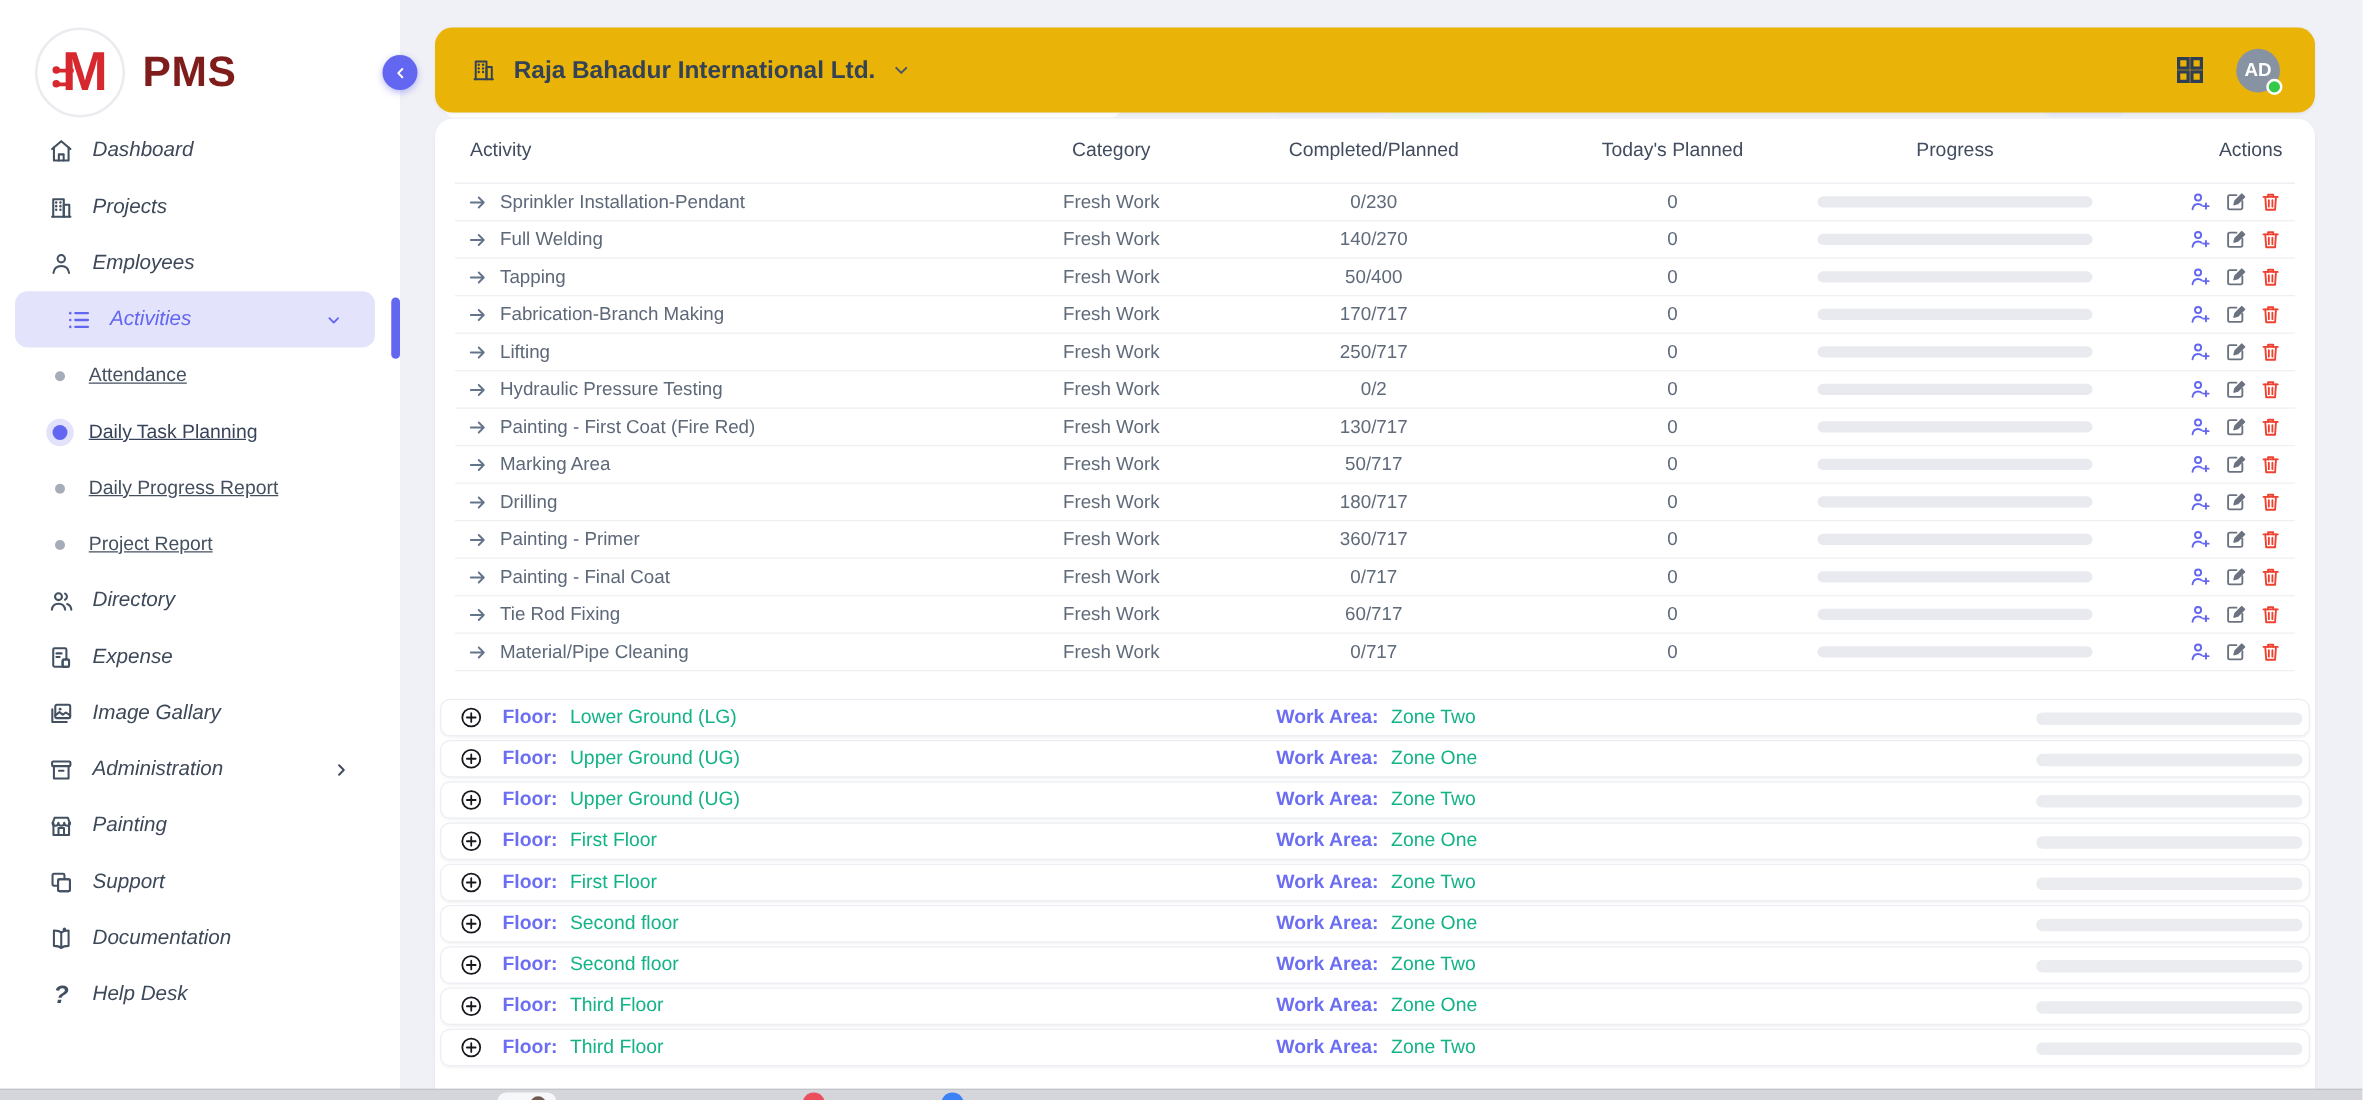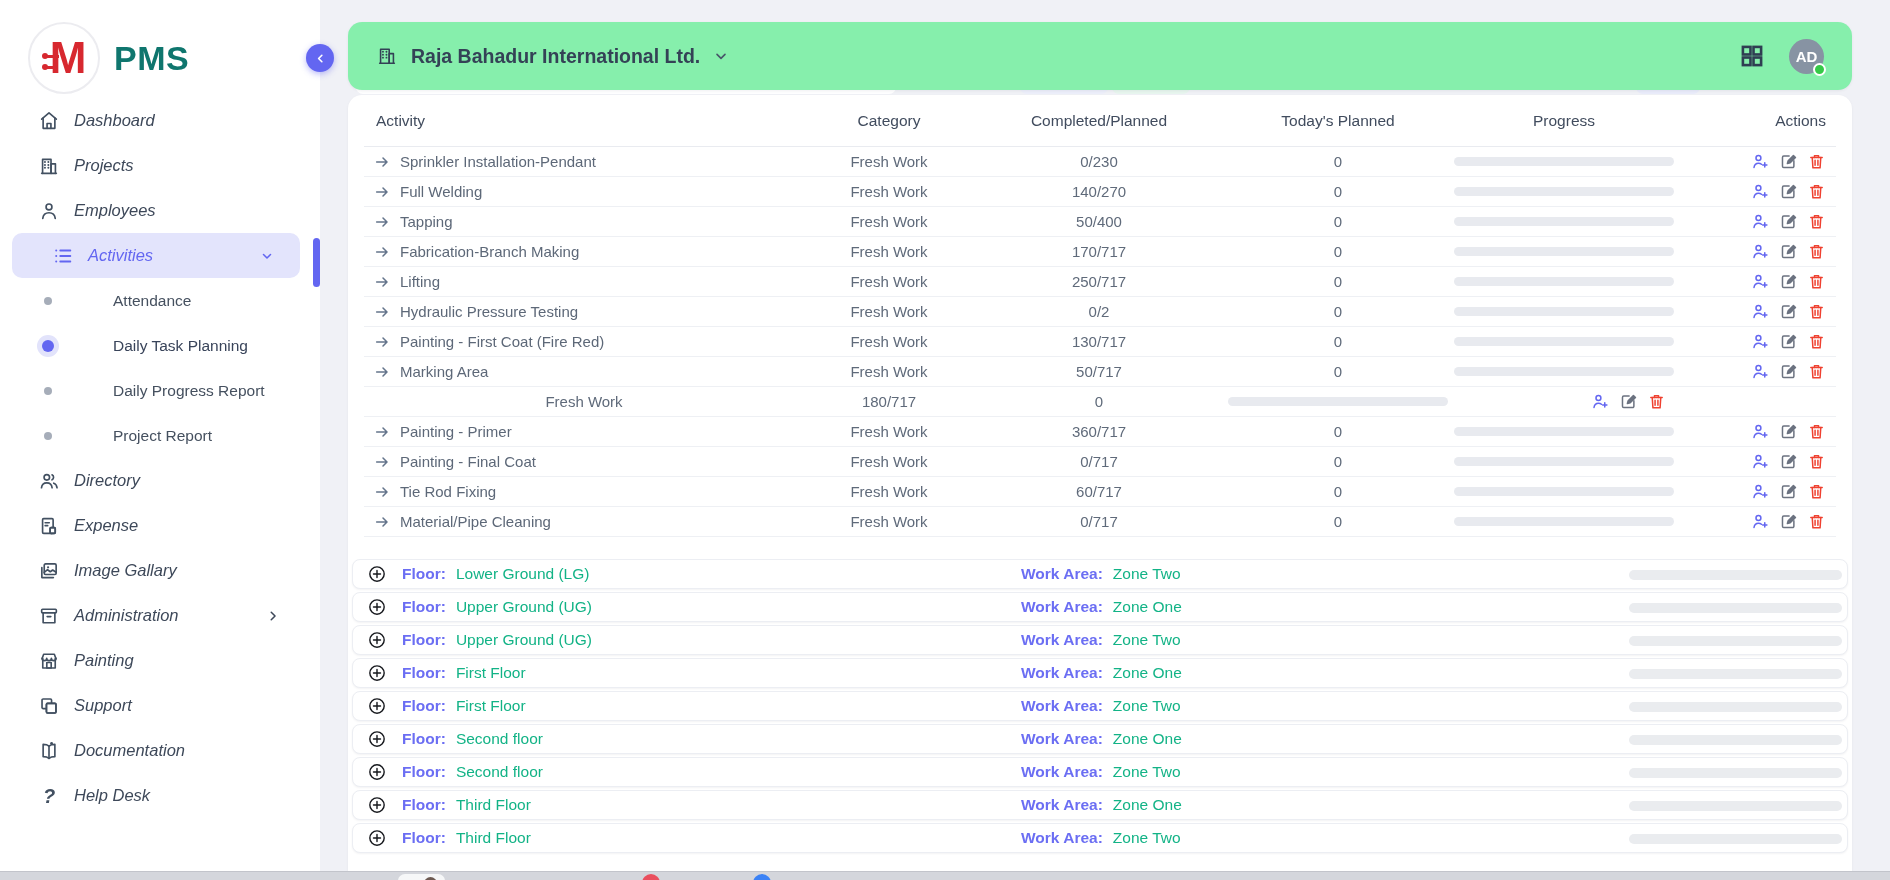--- a/index.html
+++ b/index.html
@@ -9,42 +9,42 @@
 
   
   .sidebar { position:absolute; left:0; top:0; width:320px; height:880px; background:#ffffff; z-index:5; }
   .logo-row { display:flex; align-items:center; gap:14px; padding:20px 0 0 28px; height:96px; }
   .logo-circle { width:72px; height:72px; border-radius:50%; background:#fff; border:2px solid #ececf0; display:flex; align-items:center; justify-content:center; position:relative; }
   .logo-m { color:#d7282f; font-size:44px; font-weight:800; letter-spacing:-2px; position:relative; left:3px; }
   .logo-dots { position:absolute; left:12px; top:24px; }
   .logo-dots span { display:block; width:6px; height:6px; border-radius:50%; background:#d7282f; margin:5px 0; }
   .logo-dots i { position:absolute; left:5px; top:7px; width:12px; height:2.5px; background:#d7282f; }
   .logo-dots i.b { top:18px; width:9px; }
-  .logo-text { font-size:34px; font-weight:700; color:#0f766e; letter-spacing:.5px; }
+  .logo-text { font-size:34px; font-weight:700; color:#7f1d1d; letter-spacing:.5px; }
 
   .menu { padding-top:2px; }
   .menu-item { height:45px; display:flex; align-items:center; gap:14px; padding-left:38px; position:relative; cursor:pointer; font-size:16.5px; font-weight:500; color:#3d4859;font-style:italic; }
   .menu-item .mi-icon { width:22px; height:22px; color:#425061; flex:0 0 22px; }
   .menu-item.active-parent { margin:0 20px 0 12px; border-radius:10px; background:#e3e4fc; color:#6366f1; padding-left:40px; }
   .menu-item.active-parent .mi-icon { color:#6366f1; }
   .chev-right { position:absolute; right:40px; }
   .chev-down-s { position:absolute; right:26px; }
   .active-edge { position:absolute; right:0; top:238px; width:7px; height:49px; background:#6366f1; border-radius:5px; }
 
   .sub-item { height:45px; display:flex; align-items:center; cursor:pointer; position:relative; font-size:15.5px; font-weight:500; color:#45505f; }
   .sub-dot { position:absolute; left:44px; width:8px; height:8px; border-radius:50%; background:#a6adb9; }
   .sub-item.active .sub-dot { width:12px; height:12px; left:42px; background:#6366f1; box-shadow:0 0 0 5px #e2e3fb; }
-  .sub-label { padding-left:113px; }
+  .sub-label { padding-left:71px;text-decoration:underline; }
   .sub-item.active .sub-label { color:#39445a; }
 
   
   .main { position:absolute; left:320px; top:0; right:0; height:880px; background:#f0f1f6; }
   .collapse-btn { position:absolute; left:-14px; top:44px; width:28px; height:28px; border-radius:50%; background:#6366f1; display:flex; align-items:center; justify-content:center; box-shadow:0 2px 6px rgba(99,102,241,.45); cursor:pointer; z-index:20; }
 
-  .header-card { position:absolute; left:28px; top:22px; right:38px; height:68px; background:#86efac; border-radius:14px; box-shadow:0 1px 3px rgba(15,23,42,.06); display:flex; align-items:center; padding:0 28px; z-index:6;justify-content:flex-end; }
+  .header-card { position:absolute; left:28px; top:22px; right:38px; height:68px; background:#eab308; border-radius:14px; box-shadow:0 1px 3px rgba(15,23,42,.06); display:flex; align-items:center; padding:0 28px; z-index:6;justify-content:flex-end; }
   .company-sel { display:flex; align-items:center; gap:13px; cursor:pointer; }
   .company-title { font-size:19.5px; font-weight:600; color:#344256; }
   .header-right { margin-left:auto; display:flex; align-items:center; gap:24px; }
   .avatar { width:35px; height:35px; border-radius:50%; background:#8793a3; color:#fff; font-size:15px; font-weight:700; display:flex; align-items:center; justify-content:center; position:relative; cursor:pointer; }
   .status-dot { position:absolute; right:-2px; bottom:-2px; width:13px; height:13px; border-radius:50%; background:#35c948; border:2.5px solid #fff; }
 
   
   .ghost { position:absolute; top:76px; height:18px; border-radius:7px; z-index:1; }
 
   .content-card { position:absolute; left:28px; top:95px; right:38px; bottom:0; background:#fff; border-radius:14px 14px 0 0; box-shadow:0 1px 3px rgba(15,23,42,.05); padding:0 16px; z-index:4; }
@@ -546,20 +546,26 @@
             </svg>
       <svg class="act-ic" viewBox="0 0 24 24" fill="none" stroke="#ef4130" stroke-width="1.9" stroke-linecap="round" stroke-linejoin="round">
               <path d="M4.8 7h14.4"></path>
               <path d="M9.4 7V4.8h5.2V7"></path>
               <path d="M6.6 7l.9 13h9l.9-13"></path>
               <path d="M10.2 10.4v6.4M13.8 10.4v6.4"></path>
             </svg>
     </span>
   </div>
         <div class="tgrid trow">
+    <span class="cell-activity">
+      <svg width="16" height="16" viewBox="0 0 24 24" fill="none" stroke="#64748b" stroke-width="2.3" stroke-linecap="round" stroke-linejoin="round">
+              <path d="M4 12h15M13.5 6l6 6-6 6"></path>
+            </svg>
+      <span>Drilling</span>
+    </span>
     <span class="cell-c">Fresh Work</span>
     <span class="cell-c">180/717</span>
     <span class="cell-c">0</span>
     <span class="cell-progress">
       <span class="ptrack"><span class="pfill" style="width: 25.1%;"></span></span>
     </span>
     <span class="cell-actions">
       <svg class="act-ic" viewBox="0 0 24 24" fill="none" stroke="#6366f1" stroke-width="1.9" stroke-linecap="round" stroke-linejoin="round">
               <circle cx="9.4" cy="7.6" r="3.1"></circle>
               <path d="M3.8 19.6c.5-3.6 2.7-5.5 5.6-5.5 1.5 0 2.8.5 3.8 1.4"></path>

